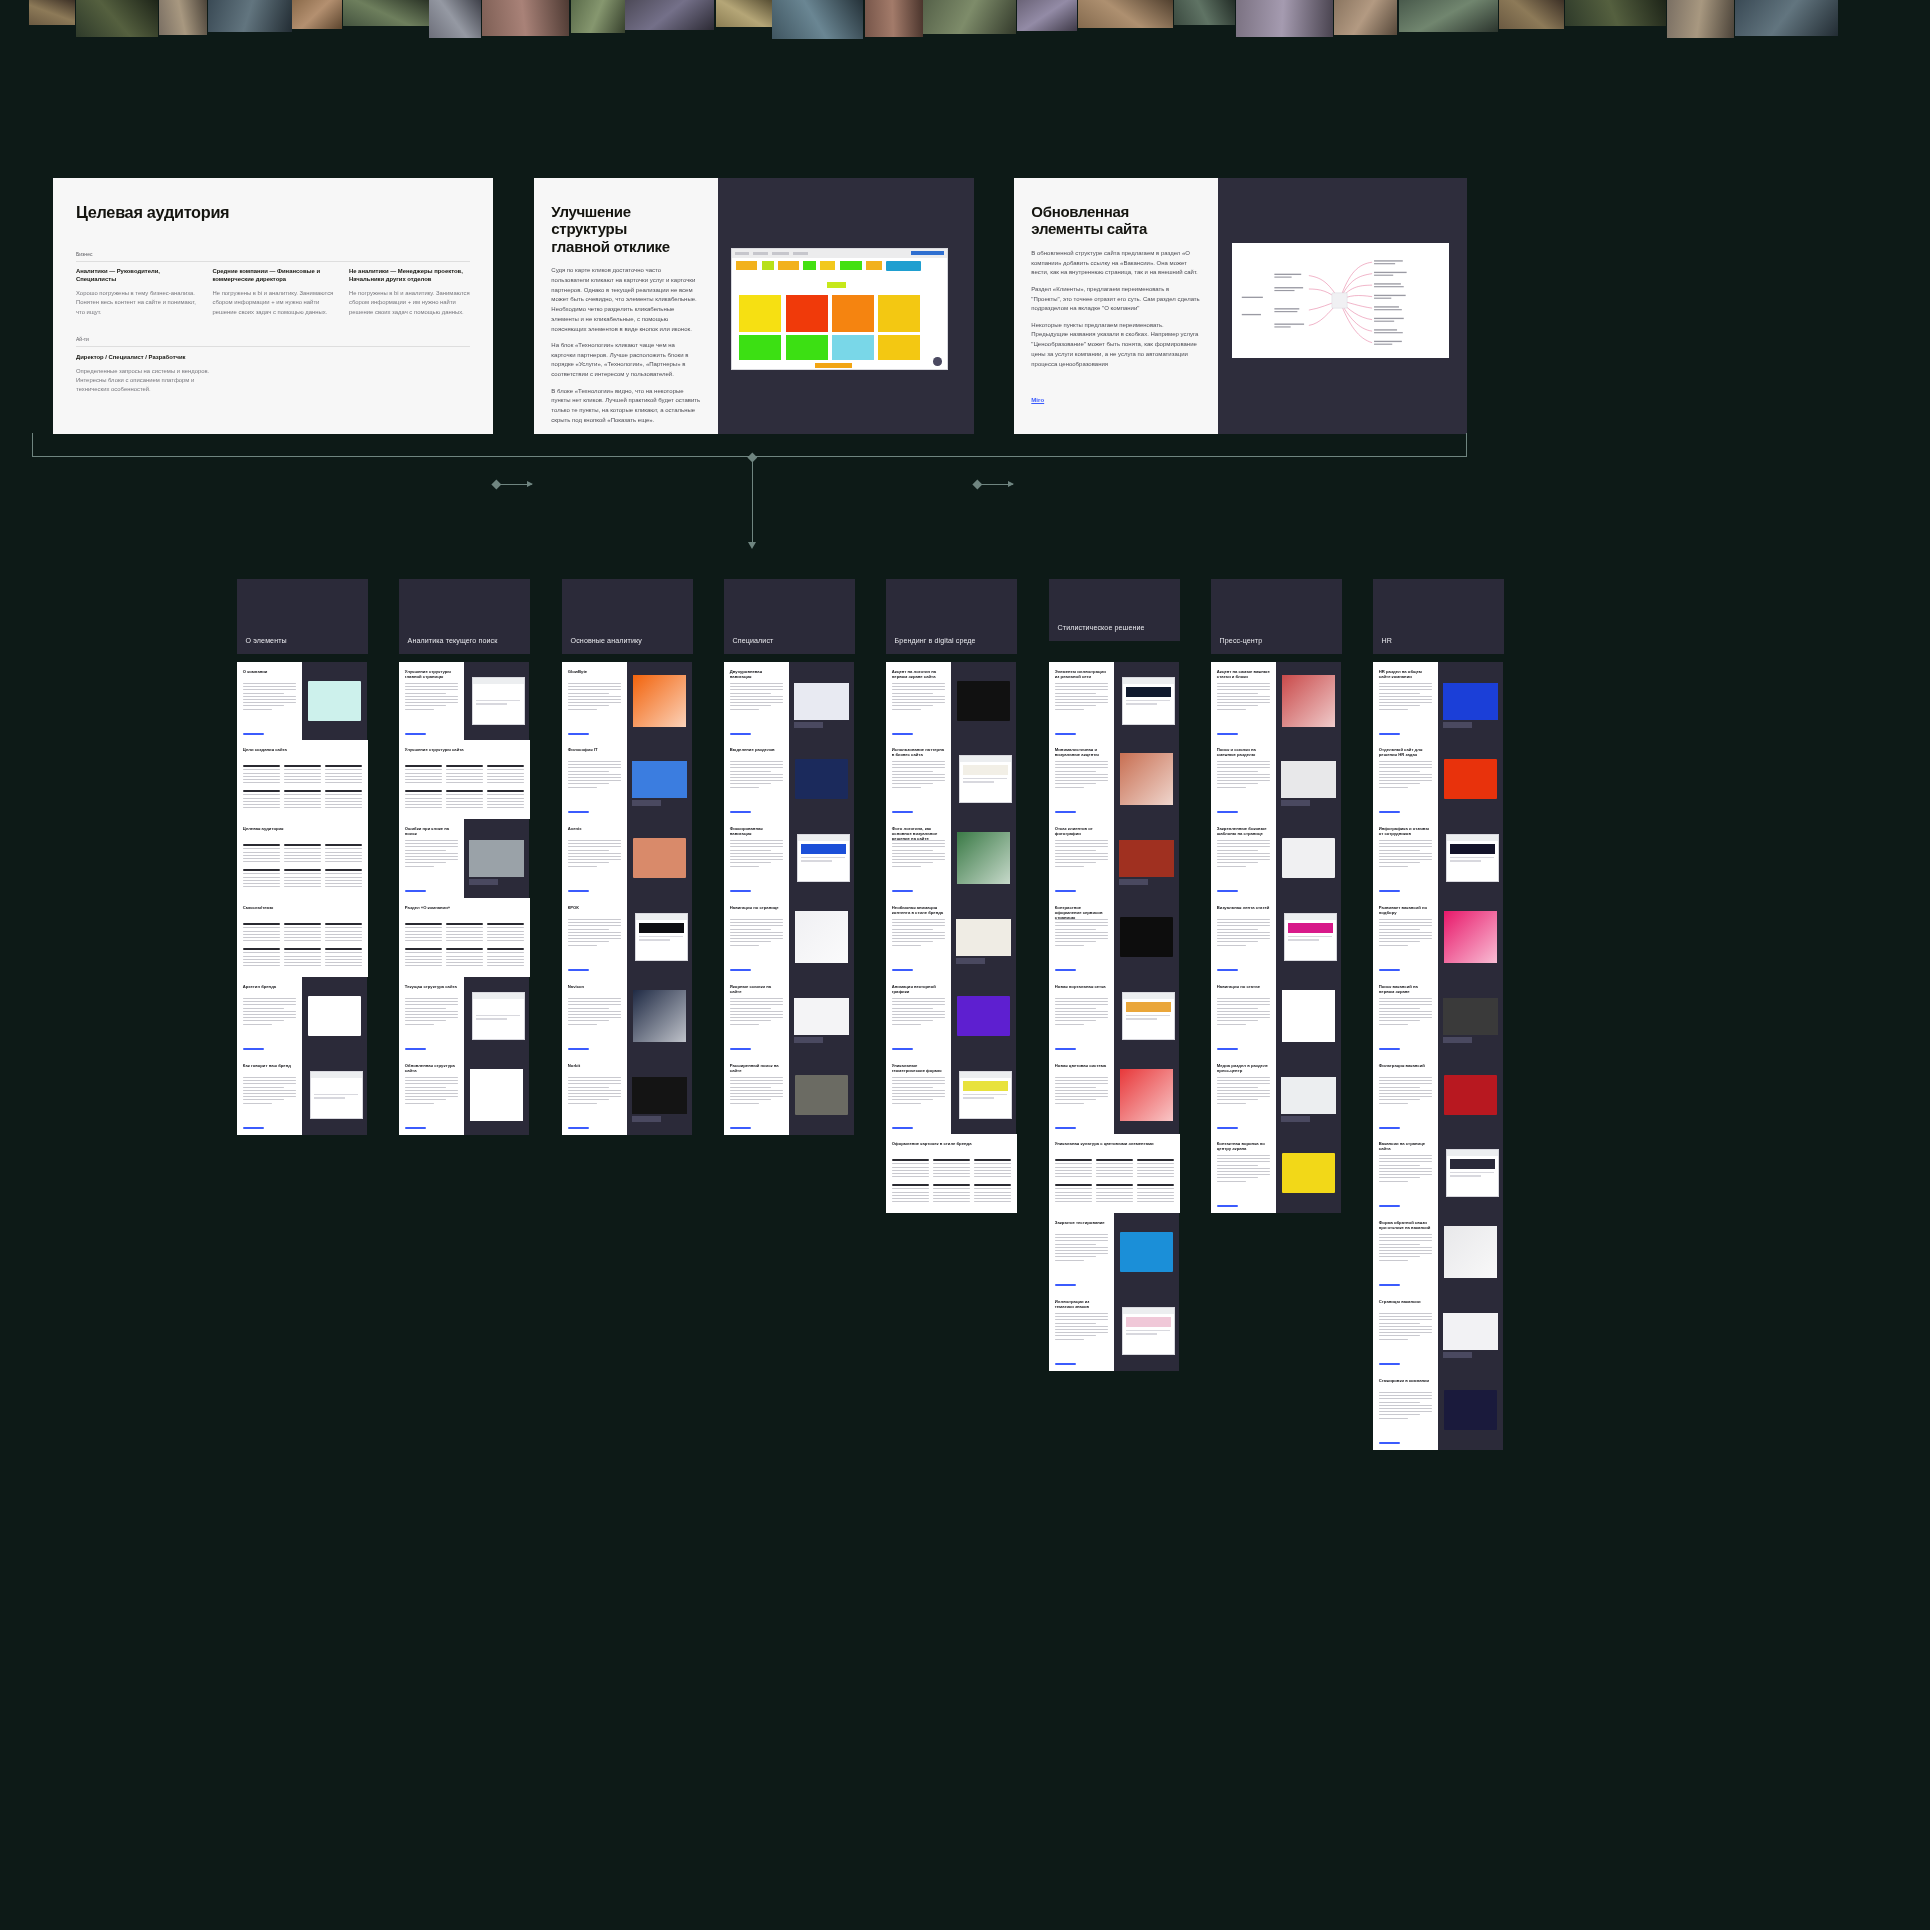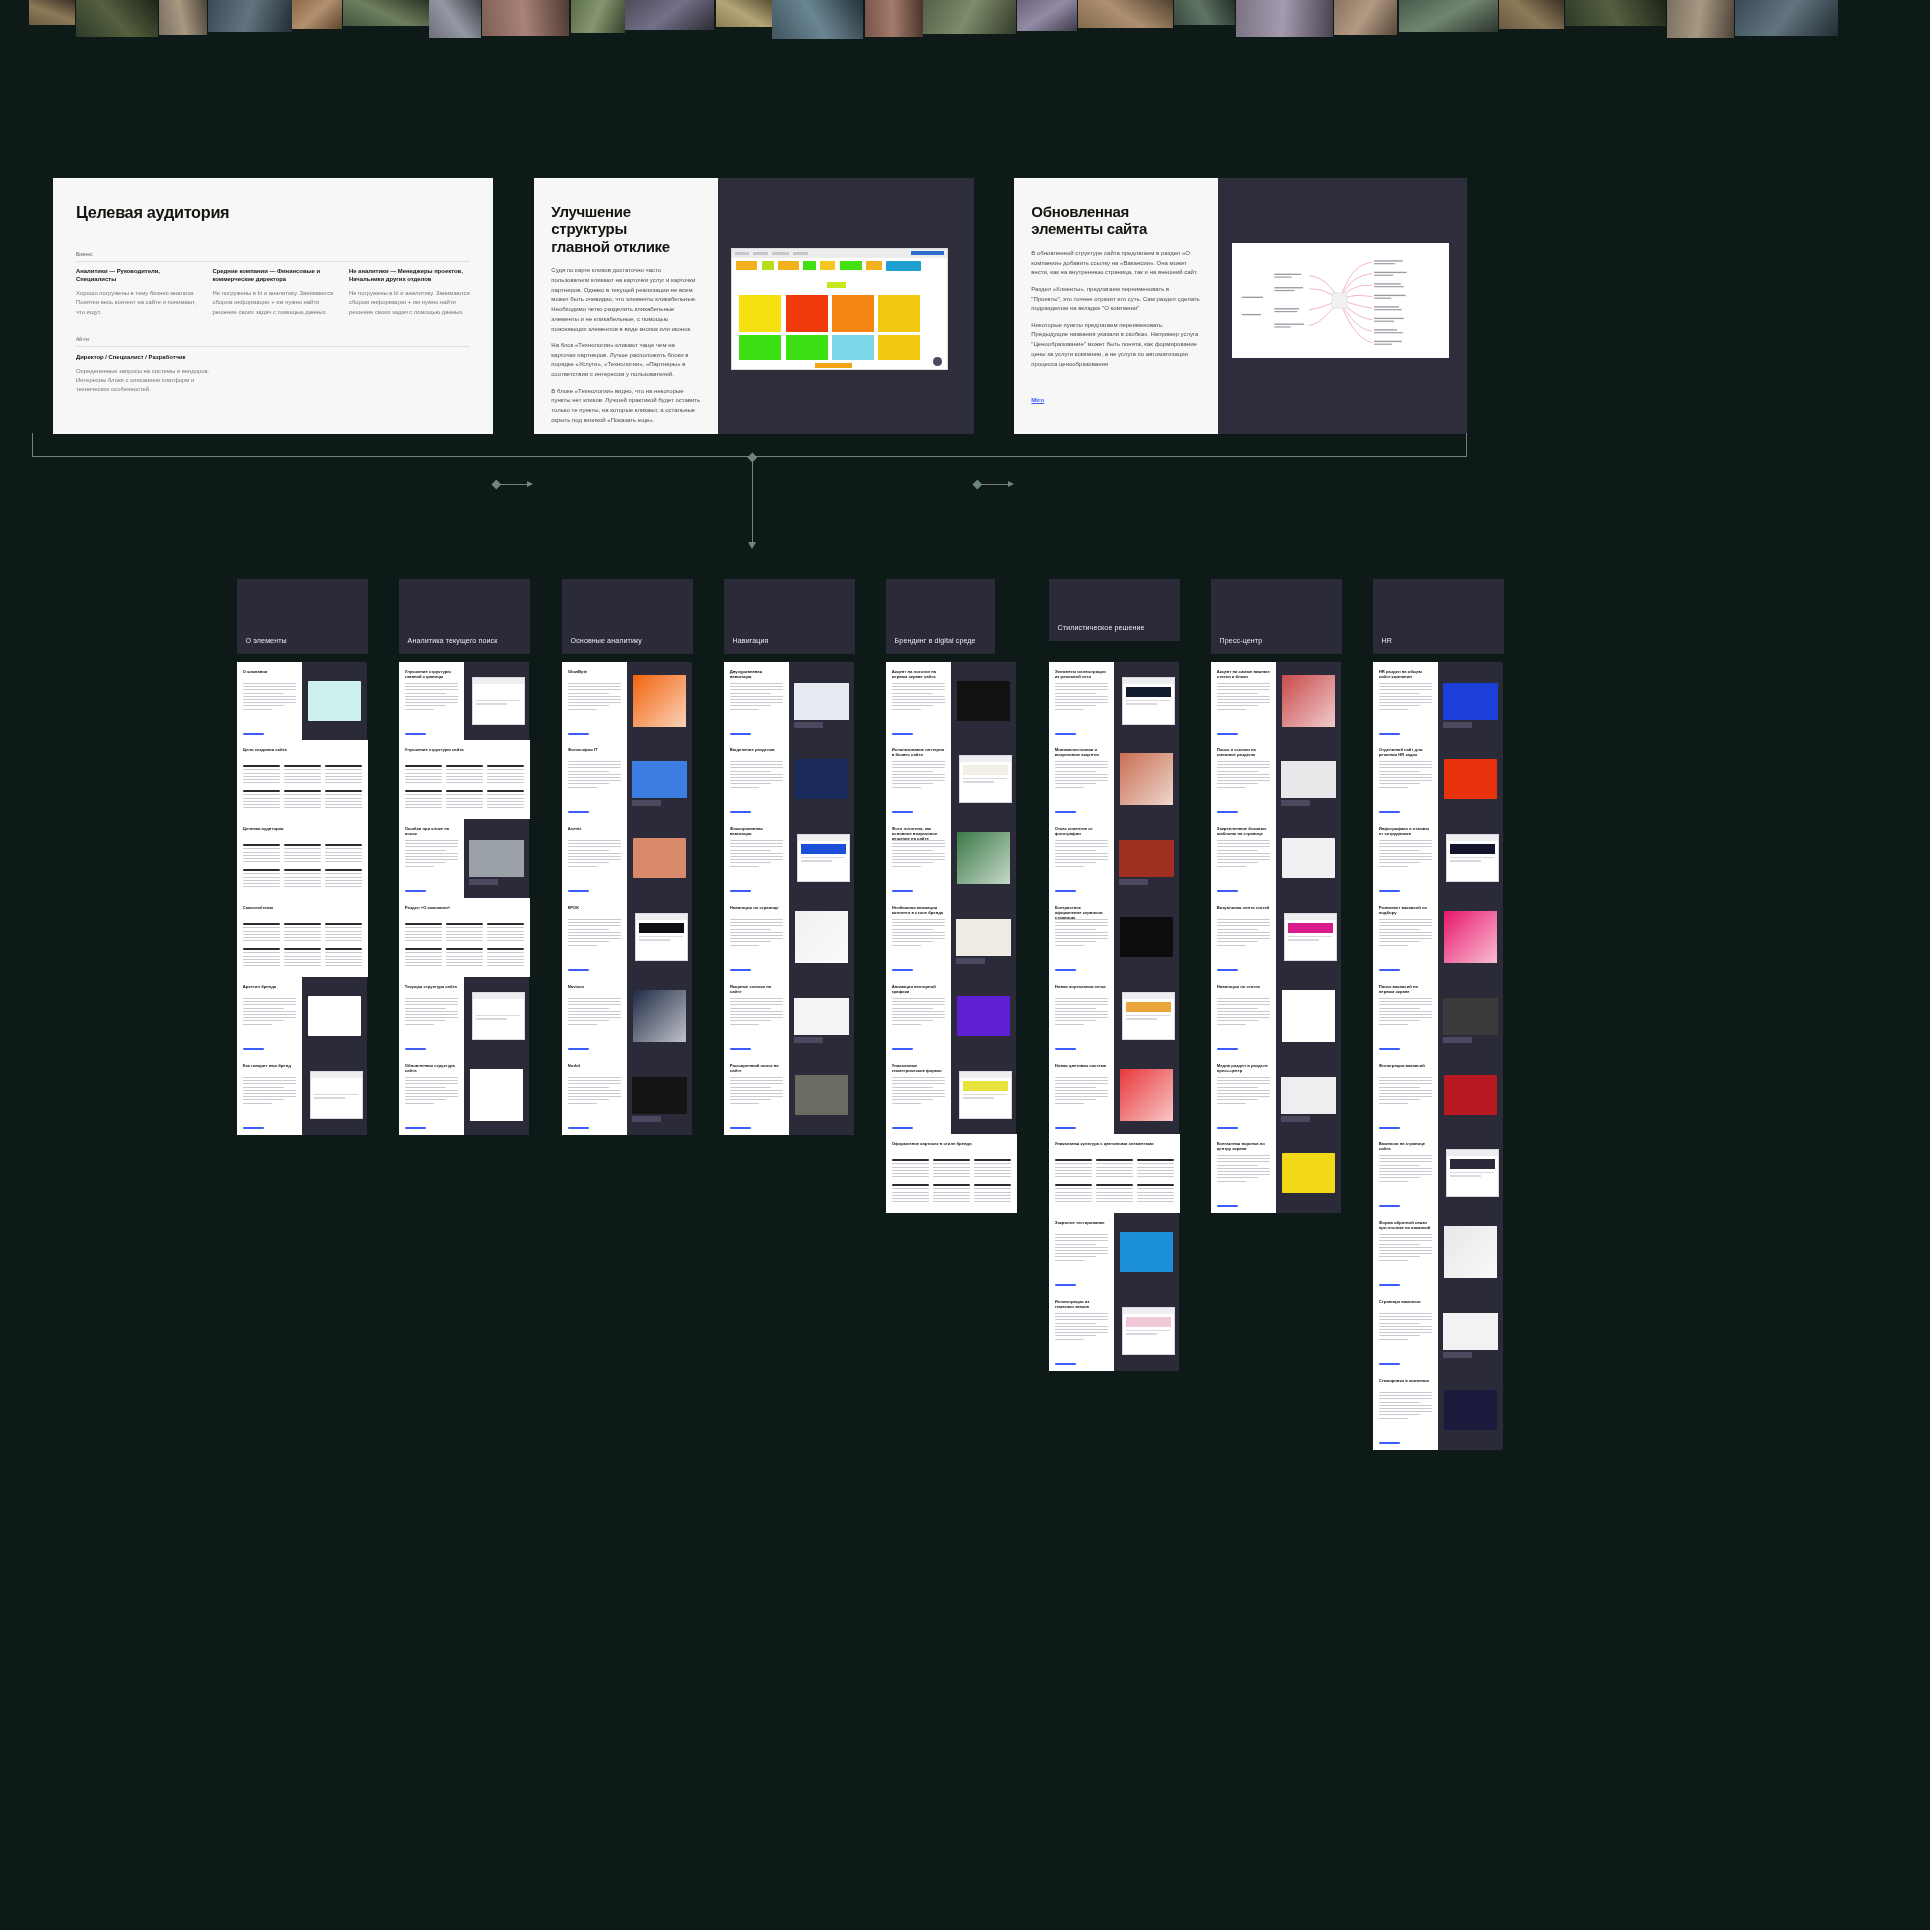--- a/index.html
+++ b/index.html
@@ -907,21 +907,21 @@
         <div class="thumb th-dark" style="position: absolute; left: 65px; top: 0px; width: 65px; height: 79px;">
           <div class="mini">
             <div class="img-inset" style="left:4.8px; top:21px; right:4.8px; height:37px; background:#141414;"></div>
             <div class="img-inset" style="left:4.8px; top:60px; width:29px; height:5.8px; background:#4a4960;"></div>
           </div>
         </div>
       </div>
     </div>
     <div class="gcol" style="left: 487px; width: 131px;">
       <div class="cat-head" style="height: 75px;">
-        <span>Навигация</span>
+        <span>Специалист</span>
       </div>
       <div style="position: absolute; left: 0px; top: 83px; width: 131px; height: 79px;">
         <div class="thumb th-white" style="position: absolute; left: 0px; top: 0px; width: 65px; height: 79px;">
           <div class="mini">
             <div class="mini-title">Двухуровневая навигация</div>
             <div class="mini-lines" style="top:21px;">
               <div class="ml"></div>
               <div class="ml"></div>
               <div class="ml"></div>
               <div class="ml m"></div>
@@ -1061,21 +1061,21 @@
             <div class="mini-link"></div>
           </div>
         </div>
         <div class="thumb th-dark" style="position: absolute; left: 65px; top: 0px; width: 65px; height: 79px;">
           <div class="mini">
             <div class="img-inset" style="left:5.8px; top:19px; right:5.8px; height:40px; background:#6b6b63; border-radius:1px;"></div>
           </div>
         </div>
       </div>
     </div>
-    <div class="gcol" style="left: 649px; width: 109px;">
+    <div class="gcol" style="left: 649px; width: 131px;">
       <div class="cat-head" style="height: 75px;">
         <span>Брендинг в digital среде</span>
       </div>
       <div style="position: absolute; left: 0px; top: 83px; width: 131px; height: 79px;">
         <div class="thumb th-white" style="position: absolute; left: 0px; top: 0px; width: 65px; height: 79px;">
           <div class="mini">
             <div class="mini-title">Акцент на логотип на первом экране сайта</div>
             <div class="mini-lines" style="top:21px;">
               <div class="ml"></div>
               <div class="ml"></div>

